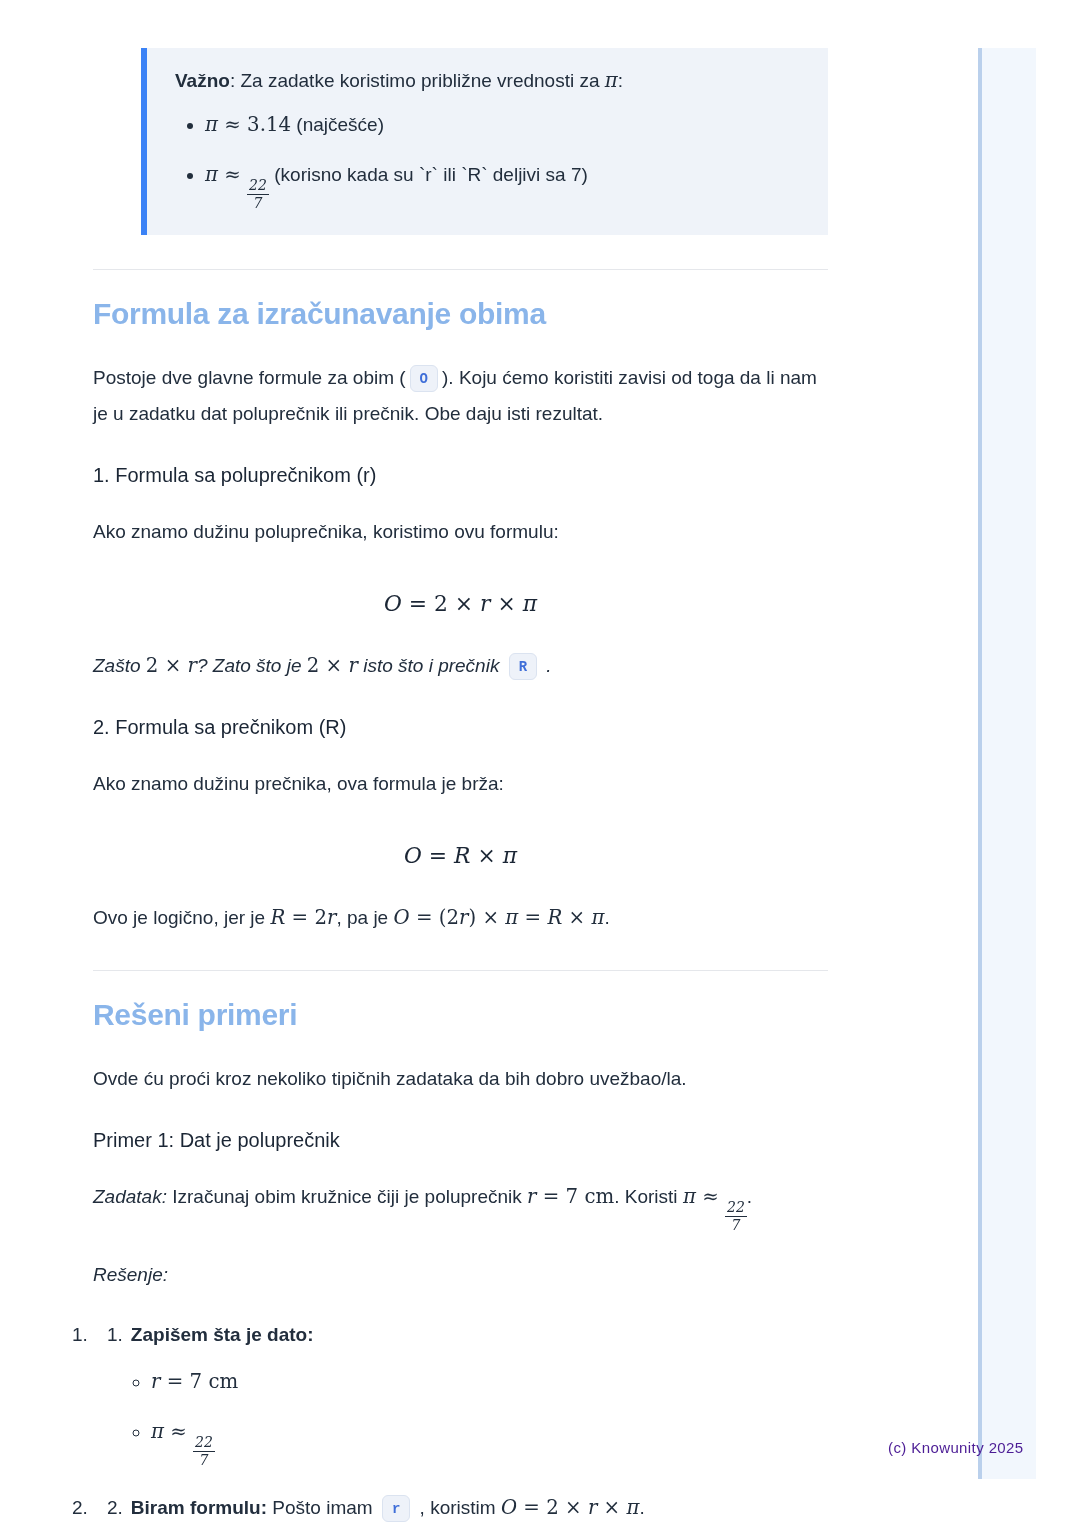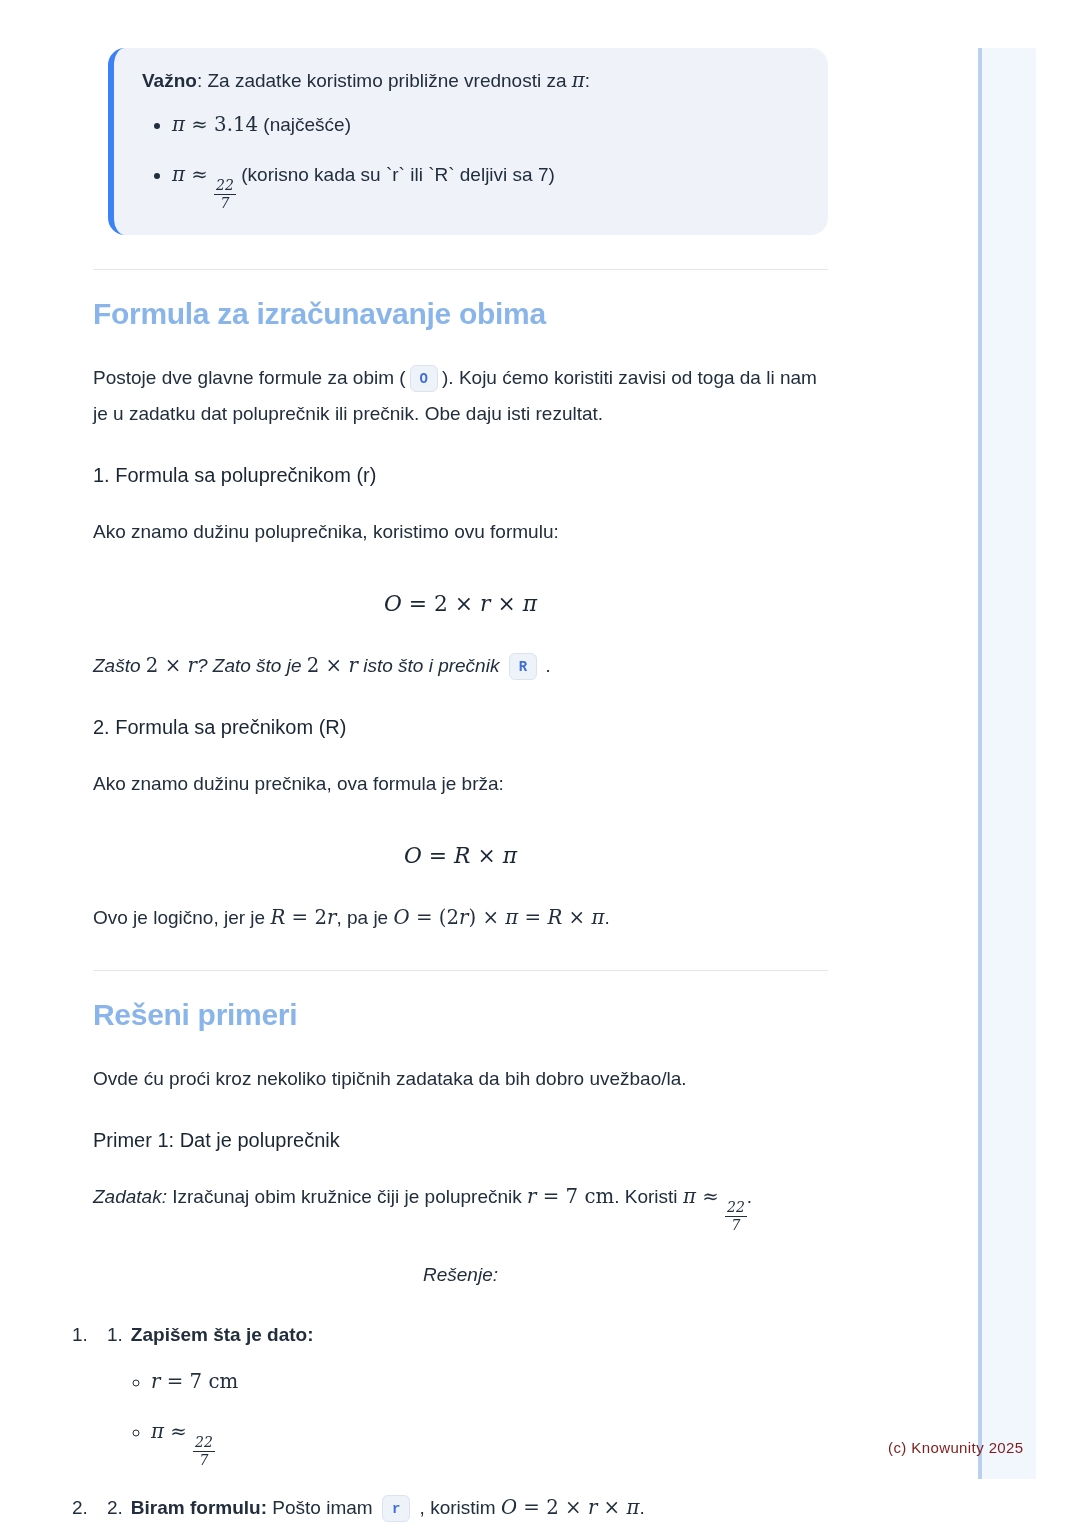--- a/index.html
+++ b/index.html
@@ -5,62 +5,62 @@
   * { margin:0; padding:0; box-sizing:border-box; }
   html,body { width:1080px; height:1528px; background:#ffffff; overflow:hidden; position:relative;
     font-family:"Liberation Sans", sans-serif; color:#222e3d; }
 
   .page-edge-strip { position:absolute; left:978px; top:48px; width:58px; height:1431px;
     background:#f2f7fd; border-left:4px solid #bad0ec; }
 
   .content { position:absolute; left:93px; top:48px; width:735px; }
 
   
-  .callout { margin-left:15px; background:#eff3f9; border-left:6px solid var(--accent_blue,#3b82f6);
-    border-radius:17px; padding:18px 28px 24px 28px; }
+  .callout { margin-left:48px; background:#eff3f9; border-left:6px solid var(--accent_blue,#3b82f6);
+    border-radius:0; padding:18px 28px 24px 28px; }
   .callout-title { font-size:19px; line-height:30px; }
   .callout ul { margin-top:12px; padding-left:30px; }
   .callout li { font-size:19px; line-height:30px; margin-top:14px; }
   .callout li:last-child { margin-top:20px; }
 
   .divider { border:none; border-top:1px solid #e5e7eb; margin-top:34px; }
 
   h1.sec { margin-top:24px; font-size:30px; line-height:40px; font-weight:700;
     color:var(--heading_blue,#8ab5ea); letter-spacing:-0.3px; }
   h3.sub { margin-top:28px; font-size:20px; line-height:30px; font-weight:400; color:#1b2635; }
   p.body { margin-top:26px; font-size:19px; line-height:36px; }
   p.tight { margin-top:24px; }
   .math-display { margin-top:36px; text-align:center; font-size:21px; line-height:36px; color:#1b2635; }
   .md2 { margin-top:38px; }
 
   
   .seg-t { }
   .seg-b { font-weight:700; }
-  .seg-e { font-style:italic;text-align:center; }
+  .seg-e { font-style:italic; }
   .seg-m { font-family:"DejaVu Serif", serif; font-size:1.04em; }
   .seg-i { font-family:"DejaVu Serif", serif; font-style:italic; font-size:1.04em; }
   .seg-c { display:inline-block; font-family:"Liberation Mono", monospace; font-weight:700;
     font-size:14px; line-height:14px; color:var(--code_blue,#3f6ed8); background:#eef2f9;
     border:1px solid #dbe3f0; border-radius:6px; padding:6px 9px 5px; margin:0 4px; vertical-align:1px; }
   .frac { display:inline-flex; flex-direction:column; text-align:center; vertical-align:-0.62em;
     font-family:"DejaVu Serif", serif; font-size:0.74em; line-height:1.08;font-style:italic; }
   .frac .fn { border-bottom:1.2px solid currentColor; padding:0 2px 1px; }
   .frac .fd { padding:1px 2px 0; }
 
   
   .steps { margin-top:24px; }
   .step { margin-top:14px; padding-left:14px; font-size:19px; line-height:36px; }
   .step-num { margin-right:8px; }
   .step-bullets { margin-top:5px; padding-left:44px; }
   .step-bullets li { font-size:19px; line-height:30px; margin-top:14px; }
   .step-bullets li:last-child { margin-top:20px; }
   .step-last { margin-top:22px; }
 
   .watermark { position:absolute; left:888px; top:1438px; font-size:15px; line-height:20px;
-    color:#7f1d1d; letter-spacing:0.4px; }
+    color:#4c1d95; letter-spacing:0.4px; }
 </style>
 </head>
 <body>
 
 <div class="content">
 
   <div class="callout">
     <p class="callout-title"><span class="seg-b">Važno</span><span class="seg-t">: Za zadatke koristimo približne vrednosti za </span><span class="seg-i">π</span><span class="seg-t">:</span></p>
     <ul>
       <li><span class="seg-i">π</span><span class="seg-m"> ≈ 3.14</span><span class="seg-t"> (najčešće)</span></li>

